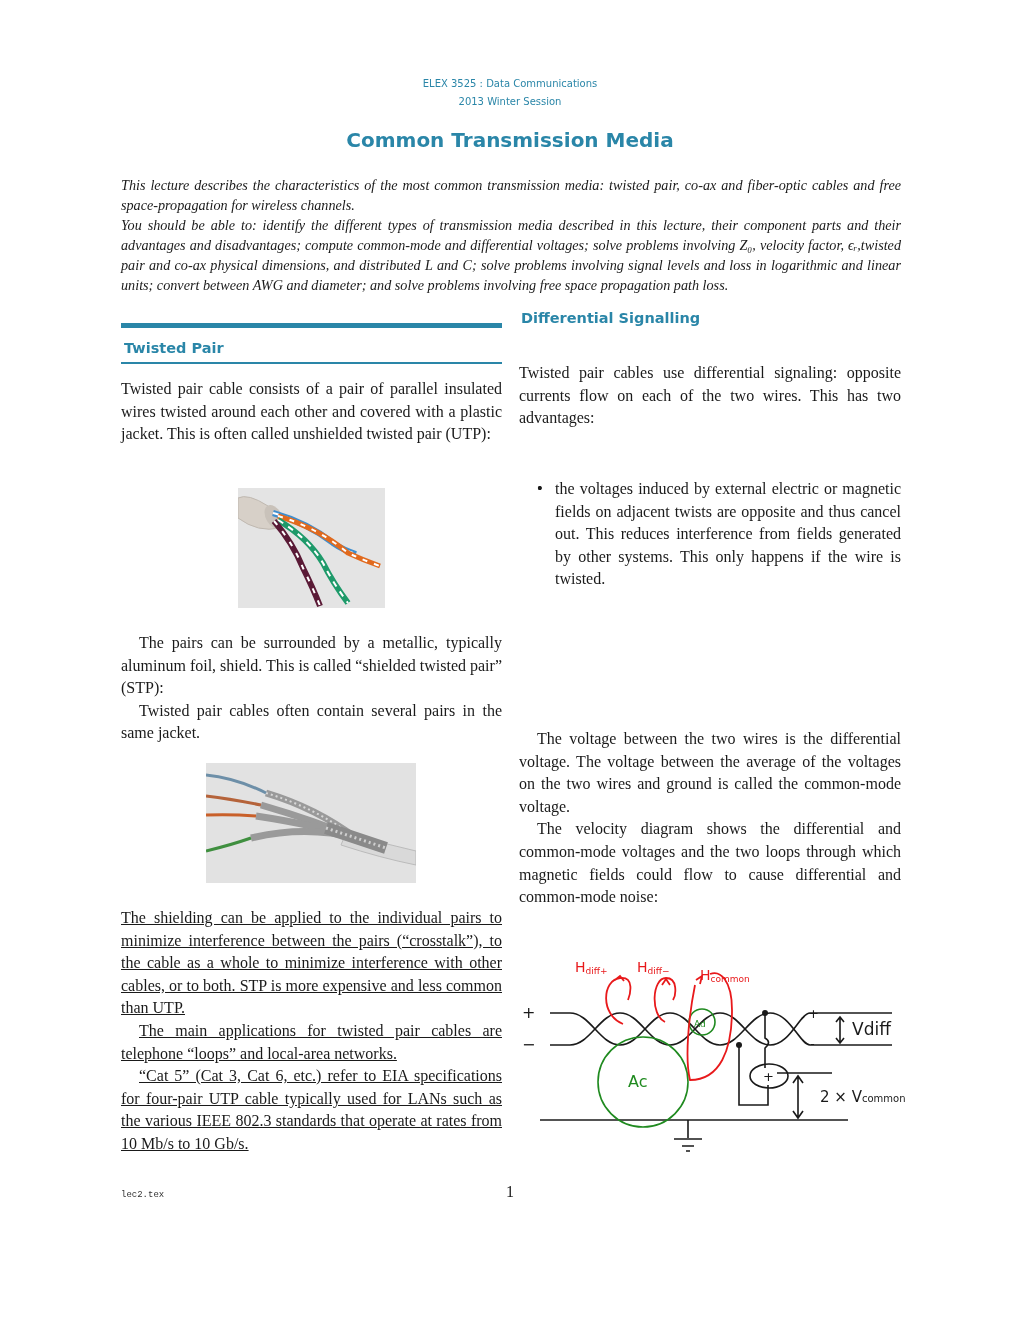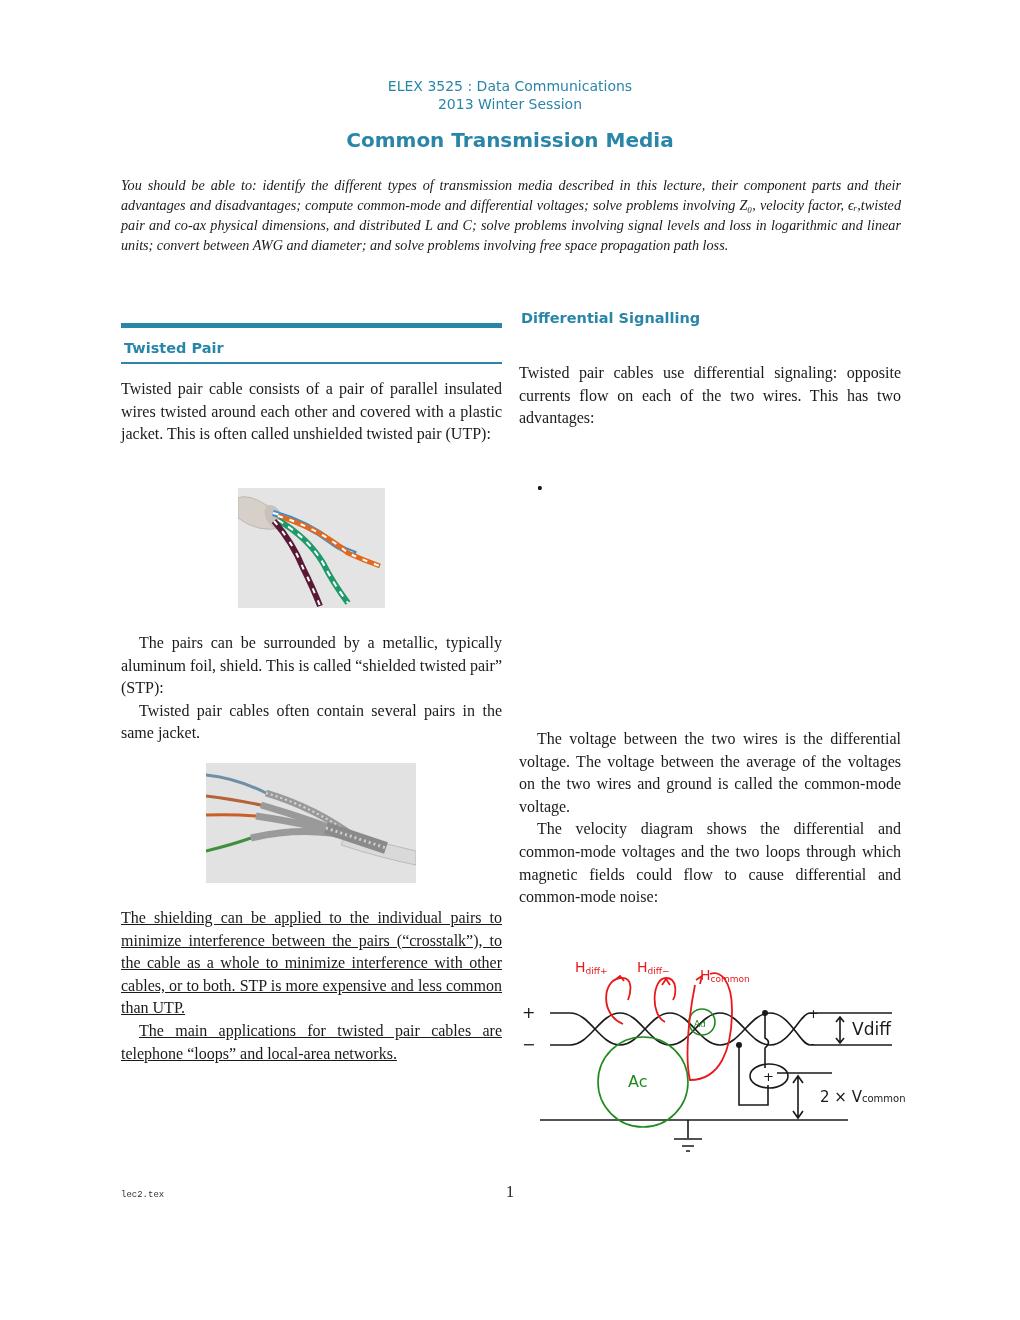--- a/index.html
+++ b/index.html
@@ -1,20 +1,20 @@
 <!DOCTYPE html>
 <html><head>
 <meta charset="utf-8">
 <style>
   html, body { margin: 0; padding: 0; background: #ffffff; }
   body { width: 1020px; height: 1320px; position: relative; overflow: hidden;
          font-family: "Liberation Serif", "DejaVu Serif", serif; color: #1a1a1a; }
   .abs { position: absolute; }
   .course { left: 0; width: 1020px; text-align: center; font-family: "DejaVu Sans", "Liberation Sans", sans-serif;
-            font-size: 14px; color: #2a86a8; }
+            font-size: 10px; color: #2a86a8; }
   .title { left: 0; width: 1020px; top: 128px; text-align: center; font-family: "DejaVu Sans", "Liberation Sans", sans-serif;
            font-size: 20px; font-weight: bold; color: #2a86a8; }
   .abstract { left: 121px; top: 175px; width: 780px; font-style: italic; font-size: 14.2px; line-height: 20px;
               text-align: justify; }
   .abstract p { margin: 0; }
   .sec-bar { left: 121px; top: 323px; width: 381px; height: 5px; background: #2a86a8; }
   .sec-title { font-family: "DejaVu Sans", "Liberation Sans", sans-serif; font-weight: bold; font-size: 14.5px; color: #2a86a8; }
   .sec-rule { left: 121px; top: 362px; width: 381px; height: 1.5px; background: #2a86a8; }
   .col { font-size: 16px; line-height: 22.6px; text-align: justify; }
   .col p { margin: 0; }
@@ -28,20 +28,21 @@
   svg text { font-family: "DejaVu Sans", "Liberation Sans", sans-serif; }
 </style>
 </head>
 <body>
 
 <div class="abs course" style="top:78px;">ELEX 3525 : Data Communications</div>
 <div class="abs course" style="top:96px;">2013 Winter Session</div>
 <div class="abs title">Common Transmission Media</div>
 
 <div class="abs abstract">
+  <p>This lecture describes the characteristics of the most common transmission media: twisted pair, co-ax and fiber-optic cables and free space-propagation for wireless channels.</p>
   <p>You should be able to: identify the different types of transmission media described in this lecture, their component parts and their advantages and disadvantages; compute common-mode and differential voltages; solve problems involving Z₀, velocity factor, ϵᵣ,twisted pair and co-ax physical dimensions, and distributed L and C; solve problems involving signal levels and loss in logarithmic and linear units; convert between AWG and diameter; and solve problems involving free space propagation path loss.</p>
 </div>
 
 <div class="abs sec-bar"></div>
 <div class="abs sec-title" style="left:124px; top:340px;">Twisted Pair</div>
 <div class="abs sec-rule"></div>
 
 <div class="abs col" style="left:121px; top:378px; width:381px;">
   <p>Twisted pair cable consists of a pair of parallel insulated wires twisted around each other and covered with a plastic jacket. This is often called unshielded twisted pair (UTP):</p>
 </div>
@@ -81,35 +82,37 @@
     <path d="M0,12 Q30,15 60,30" stroke="#6d8fa8" stroke-width="3" fill="none"></path>
     <path d="M0,33 Q25,36 55,42" stroke="#b5633a" stroke-width="3" fill="none"></path>
     <path d="M0,52 Q25,51 50,53" stroke="#c9602a" stroke-width="3" fill="none"></path>
     <path d="M0,88 Q25,82 45,75" stroke="#3f8f3f" stroke-width="3" fill="none"></path>
   </svg>
 </div>
 
 <div class="abs col" style="left:121px; top:907px; width:381px;text-decoration:underline;">
   <p>The shielding can be applied to the individual pairs to minimize interference between the pairs (“crosstalk”), to the cable as a whole to minimize interference with other cables, or to both. STP is more expensive and less common than UTP.</p>
   <p class="ind">The main applications for twisted pair cables are telephone “loops” and local-area networks.</p>
+  <p class="ind">“Cat 5” (Cat 3, Cat 6, etc.)  refer to EIA specifications for four-pair UTP cable typically used for LANs such as the various IEEE 802.3 standards that operate at rates from 10 Mb/s to 10 Gb/s.</p>
 </div>
 
 <div class="abs sec-title" style="left:521px; top:310px;">Differential Signalling</div>
 
 <div class="abs col" style="left:519px; top:362px; width:382px;">
   <p>Twisted pair cables use differential signaling: opposite currents flow on each of the two wires. This has two advantages:</p>
 </div>
 
 <div class="abs col" style="left:519px; top:456px; width:382px;">
   <ul class="bullets">
     <li>
       <span class="dot">•</span>
     </li>
     <li style="margin-top:22px;">
       <span class="dot">•</span>
+      <span>the voltages induced by external electric or magnetic fields on adjacent twists are opposite and thus cancel out. This reduces interference from fields generated by other systems. This only happens if the wire is twisted.</span>
     </li>
   </ul>
 </div>
 
 <div class="abs col" style="left:519px; top:728px; width:382px;">
   <p class="ind">The voltage between the two wires is the differential voltage. The voltage between the average of the voltages on the two wires and ground is called the common-mode voltage.</p>
   <p class="ind">The velocity diagram shows the differential and common-mode voltages and the two loops through which magnetic fields could flow to cause differential and common-mode noise:</p>
 </div>
 
 <div class="abs" style="left:510px; top:940px; width:410px; height:220px;">

